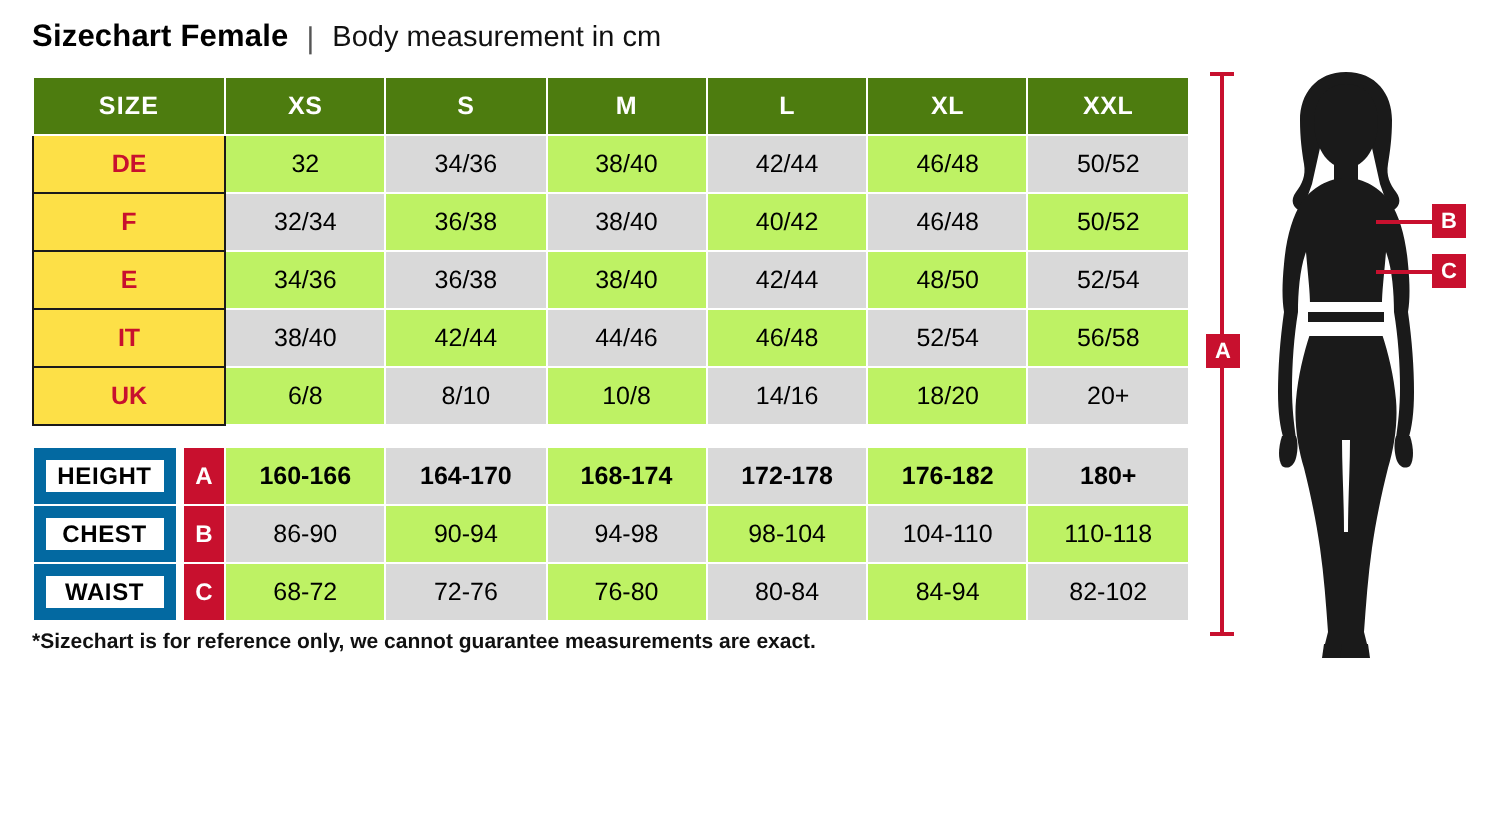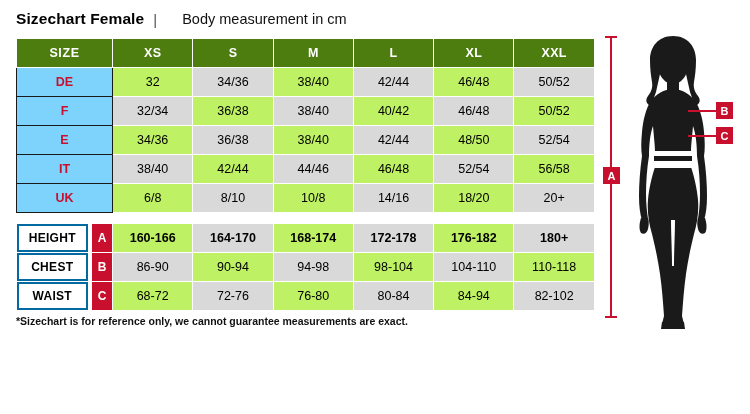--- a/index.html
+++ b/index.html
@@ -38,21 +38,20 @@
   }
   .title-sep {
     font-size: 15px;
     color: #555;
     font-weight: normal;
   }
   .title-sub {
     font-size: 14.5px;
     font-weight: normal;
     color: #111;
-    margin-left: 16px;
   }
 
   
   .chart {
     position: absolute;
     left: 16px;
     top: 38px;
     width: 578px;
     border-collapse: collapse;
     table-layout: fixed;
@@ -71,21 +70,21 @@
   .hdr {
     background: #4d7c0f;
     color: #ffffff;
     font-weight: bold;
     font-size: 12.5px;
     letter-spacing: 0.3px;
   }
   .hdr.first { letter-spacing: 0.6px; }
 
   .rowlabel {
-    background: #7dd3fc;
+    background: #fde047;
     color: #c8102e;
     font-weight: bold;
     font-size: 13px;
     border: 1px solid #1a1a1a !important;
   }
   .cell-a { background: #d9d9d9; }
   .cell-b { background: #bef264; }
 
   
   .spacer td {
@@ -95,21 +94,21 @@
   }
 
   
   .meas-label-wrap {
     display: flex;
     align-items: stretch;
     height: 28px;
   }
   .meas-label {
     flex: 1 1 auto;
-    border: 2px solid #0369a1;
+    border: 6px solid #0369a1;
     display: flex;
     align-items: center;
     justify-content: center;
     font-weight: bold;
     font-size: 12px;
     letter-spacing: 0.3px;
     background: #ffffff;
     box-sizing: border-box;
   }
   .meas-badge {

